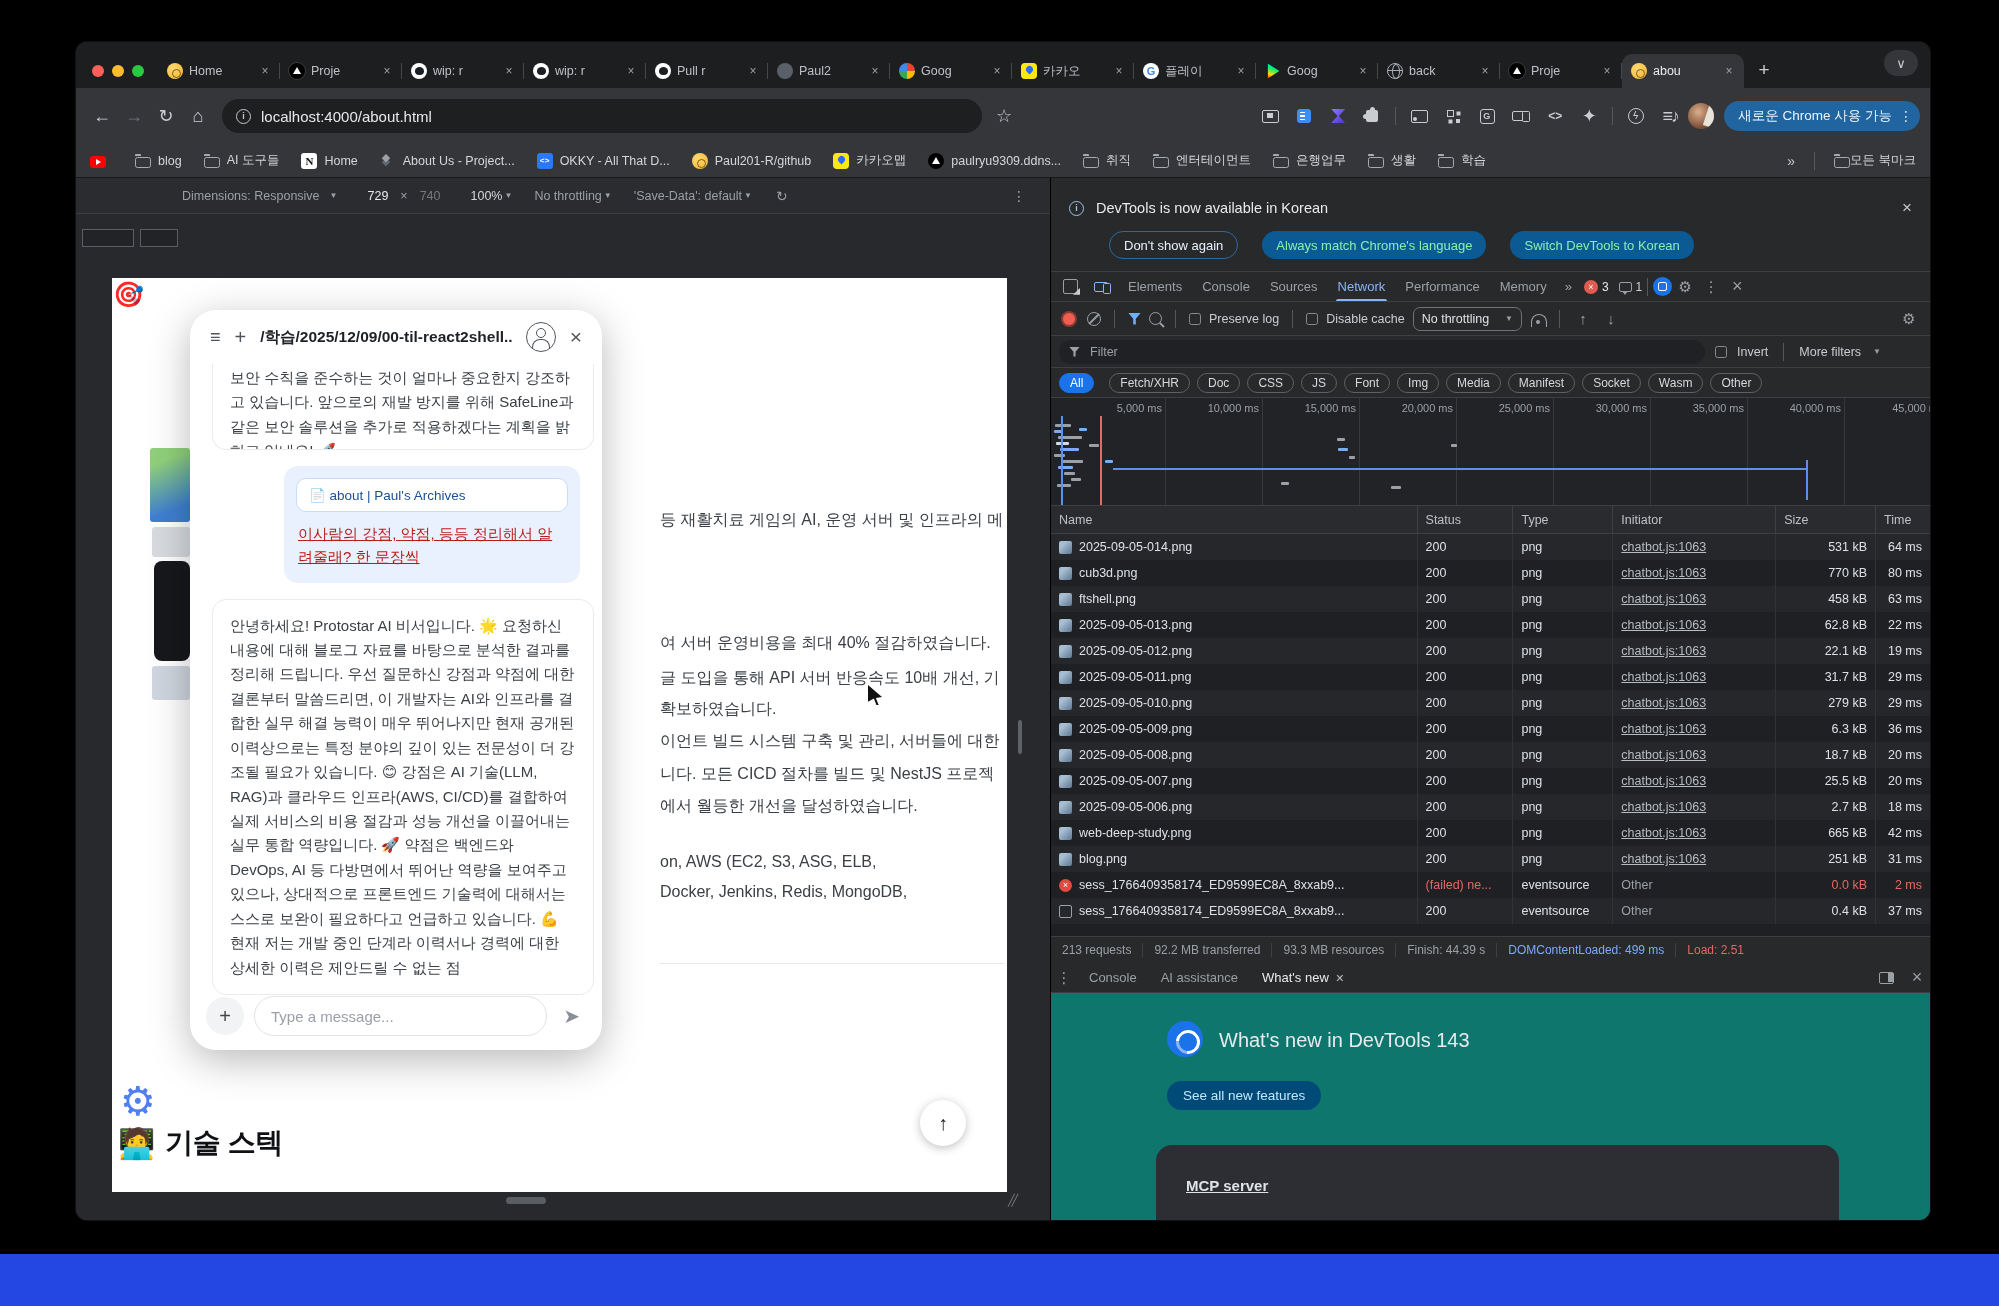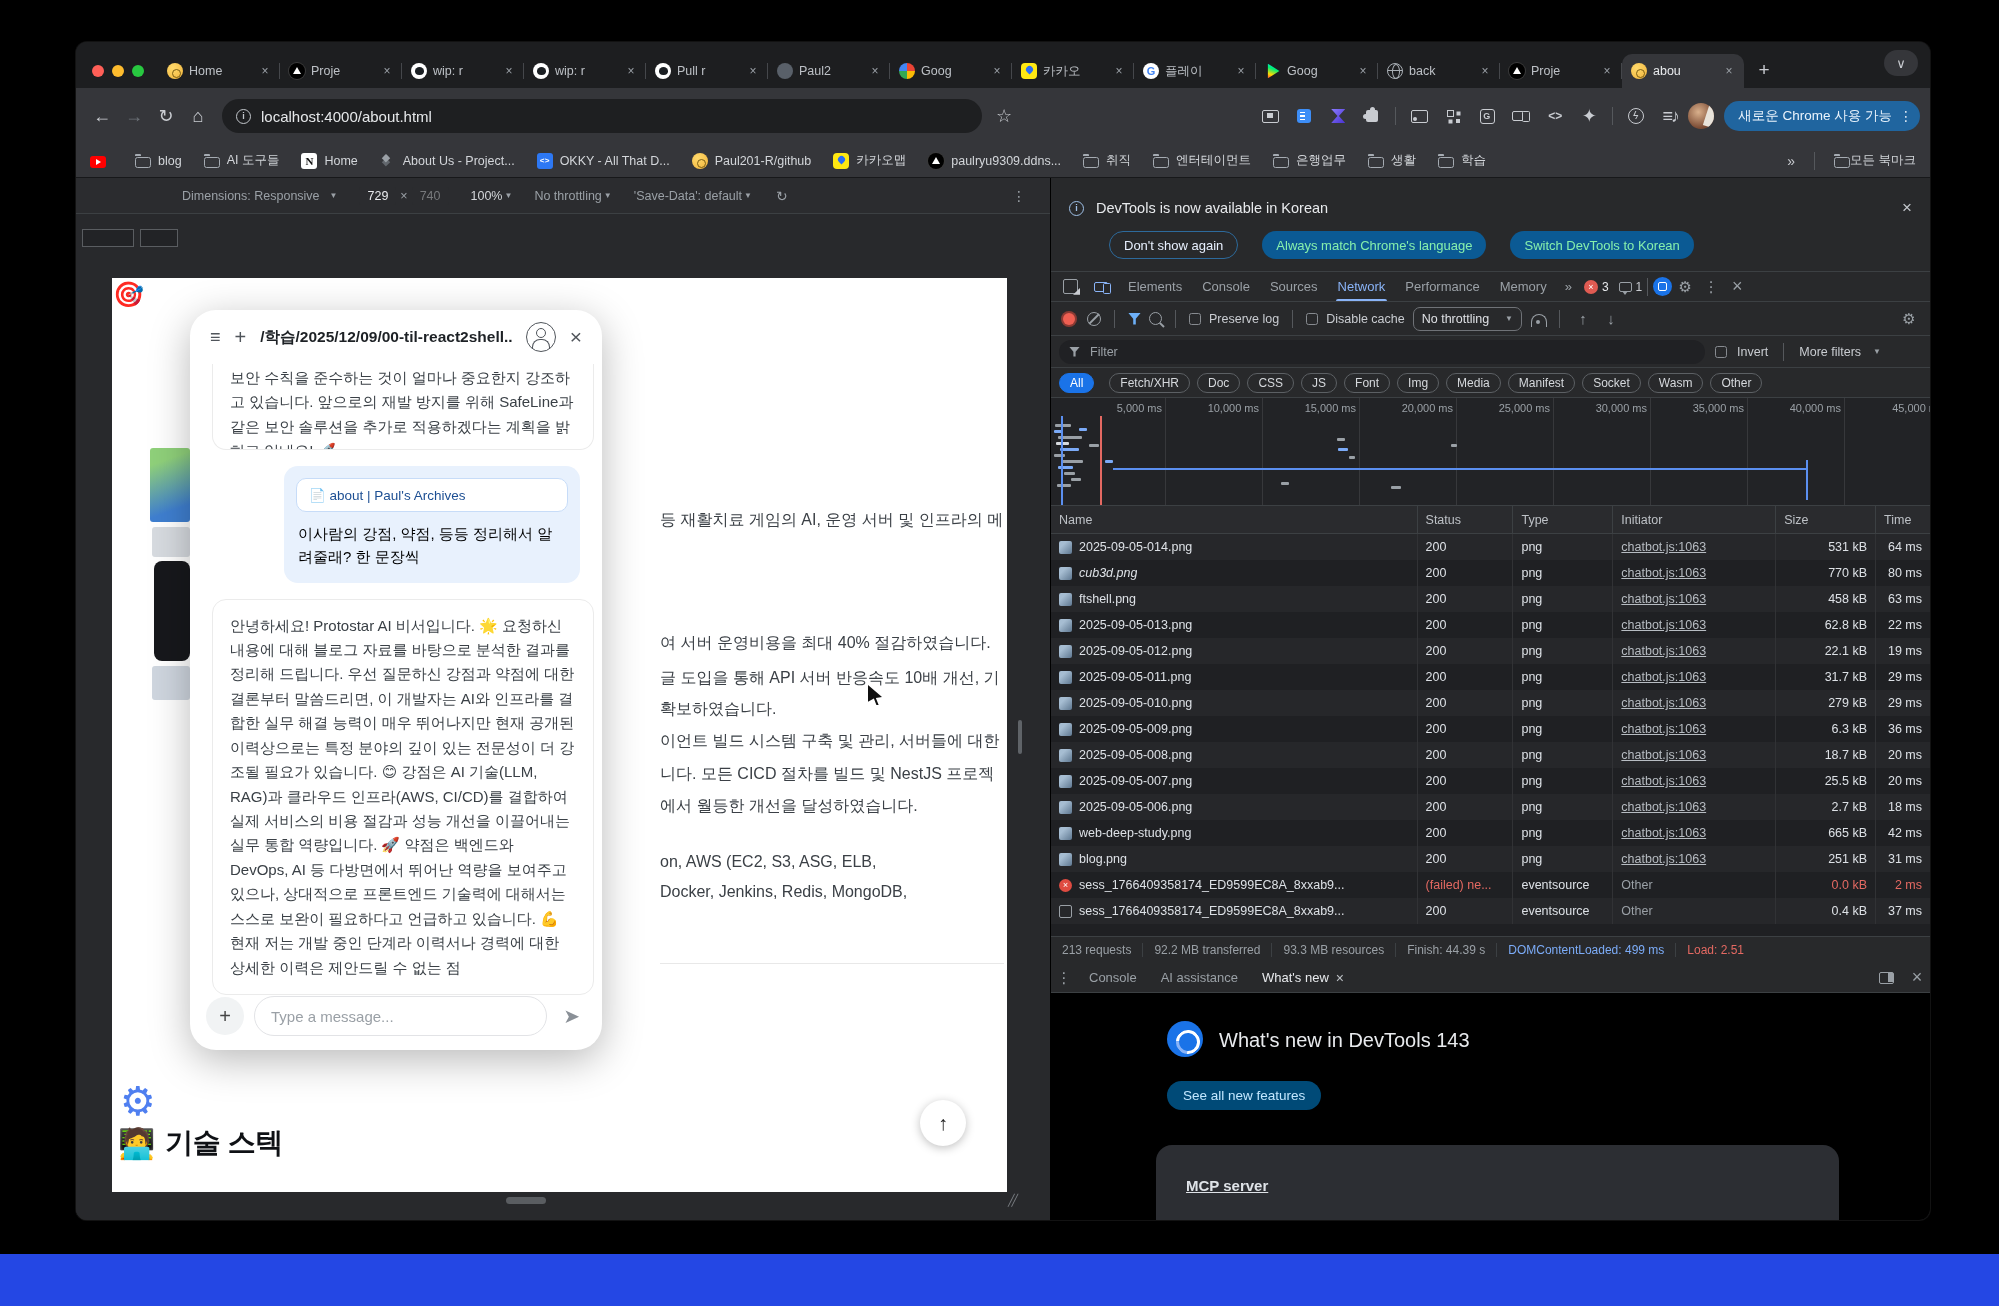--- a/index.html
+++ b/index.html
@@ -157,21 +157,21 @@
   .person-ic::before{content:"";position:absolute;left:9.5px;top:5px;width:8px;height:8px;border-radius:50%;border:1.6px solid #50555b;}
   .person-ic::after{content:"";position:absolute;left:5.5px;top:16px;width:16px;height:9px;border-radius:8px 8px 0 0;border:1.6px solid #50555b;border-bottom:none;}
   #chat-msgs{position:absolute;left:0;right:0;top:54px;height:632px;overflow:hidden;padding:0 22px;}
   .bubble{border:1px solid #ebebeb;border-radius:14px;background:#fff;padding:14px 17px;
     font-size:15px;line-height:1.63;color:#3a4046;width:382px;}
   #bubble-partial{height:86px;overflow:hidden;border-top:none;border-radius:0 0 14px 14px;}
   #bubble-partial p{margin:-12px 0 0 0;}
   #user-block{margin:16px 0 0 auto;width:296px;background:#e8f1fd;border-radius:14px;padding:12px;}
   #quote-chip{background:#fff;border:1px solid #c7dcf8;border-radius:10px;padding:8px 12px;font-size:13.5px;color:#1d4f93;
     white-space:nowrap;overflow:hidden;margin-bottom:10px;}
-  #user-msg{color:#000000;font-size:15px;font-weight:500;line-height:1.55;padding:0 2px 2px;}
+  #user-msg{color:#b91c1c;font-size:15px;font-weight:500;line-height:1.55;padding:0 2px 2px;text-decoration:underline;}
   #bubble-main{margin-top:16px;}
   #chat-input-row{position:absolute;left:16px;right:16px;bottom:14px;display:flex;align-items:center;gap:10px;}
   #chat-plus{width:38px;height:38px;border-radius:50%;background:#f1f3f4;color:#444;font-size:20px;border:none;
     display:flex;align-items:center;justify-content:center;flex:none;}
   #chat-plus::before{content:"+";}
   #chat-input{flex:1;height:40px;border:1.5px solid #e2e3e6;border-radius:21px;padding:0 16px;font-size:15px;color:#333;
     font-family:inherit;outline:none;background:#fff;}
   #chat-input::placeholder{color:#9aa0a6;}
   #chat-send{border:none;background:none;color:#8a9097;font-size:20px;flex:none;}
   #chat-send::before{content:"➤";}
@@ -279,21 +279,21 @@
 
   #drawer-tabs{height:30px;display:flex;align-items:center;background:#28292b;border-bottom:1px solid #3c4043;
     color:#9aa0a6;font-size:13px;}
   .drt{padding:0 12px;display:flex;align-items:center;gap:7px;white-space:nowrap;}
   .drt.active{color:#e8eaed;}
   .drt .x::before{content:"×";font-size:14px;color:#bdc1c6;}
   #drawer-right{margin-left:auto;display:flex;align-items:center;}
   .ic-panel{width:15px;height:12px;border:1.6px solid #9aa0a6;border-radius:2px;position:relative;margin-right:10px;}
   .ic-panel::after{content:"";position:absolute;right:0;top:0;width:5px;height:9px;background:#9aa0a6;}
 
-  #drawer-content{flex:1;background:#000000;position:relative;overflow:hidden;}
+  #drawer-content{flex:1;background:#0f766e;position:relative;overflow:hidden;}
   #dw-logo{position:absolute;left:116px;top:28px;width:36px;height:36px;border-radius:50%;background:#1a73e8;}
   #dw-logo::after{content:"";position:absolute;left:9px;top:9px;width:18px;height:18px;border:3.5px solid #fff;border-radius:50%;border-left-color:#8ab4f8;transform:rotate(-40deg);}
   #dw-title{position:absolute;left:168px;top:36px;color:#e8eaed;font-size:20px;}
   #dw-cta{position:absolute;left:116px;top:88px;height:29px;border-radius:15px;background:#004a77;color:#c2e7ff;
     font-size:13.5px;border:none;padding:0 16px;display:flex;align-items:center;font-family:inherit;}
   #dw-card{position:absolute;left:105px;top:152px;width:683px;height:140px;background:#2c2e33;border-radius:16px;padding:32px 30px;}
   #dw-card a{color:#dfe3e8;font-weight:700;font-size:15px;text-decoration:underline;}
 </style>
 </head>
 <body>
@@ -748,21 +748,21 @@
               </span>
             <span class="cw1 c-status">200</span>
             <span class="cw2">png</span>
             <span class="cw3 c-init">chatbot.js:1063</span>
             <span class="cw4 c-size">531 kB</span>
             <span class="cw5 c-time">64 ms</span>
           </div>
             <div class="net-row" data-icon="image">
             <span class="cw0">
                 <i class="fic"></i>
-                <span style="overflow:hidden;font-style:italic;">cub3d.png</span>
+                <span style="overflow:hidden;">cub3d.png</span>
               </span>
             <span class="cw1 c-status">200</span>
             <span class="cw2">png</span>
             <span class="cw3 c-init">chatbot.js:1063</span>
             <span class="cw4 c-size">770 kB</span>
             <span class="cw5 c-time">80 ms</span>
           </div>
             <div class="net-row" data-icon="image">
             <span class="cw0">
                 <i class="fic"></i>

